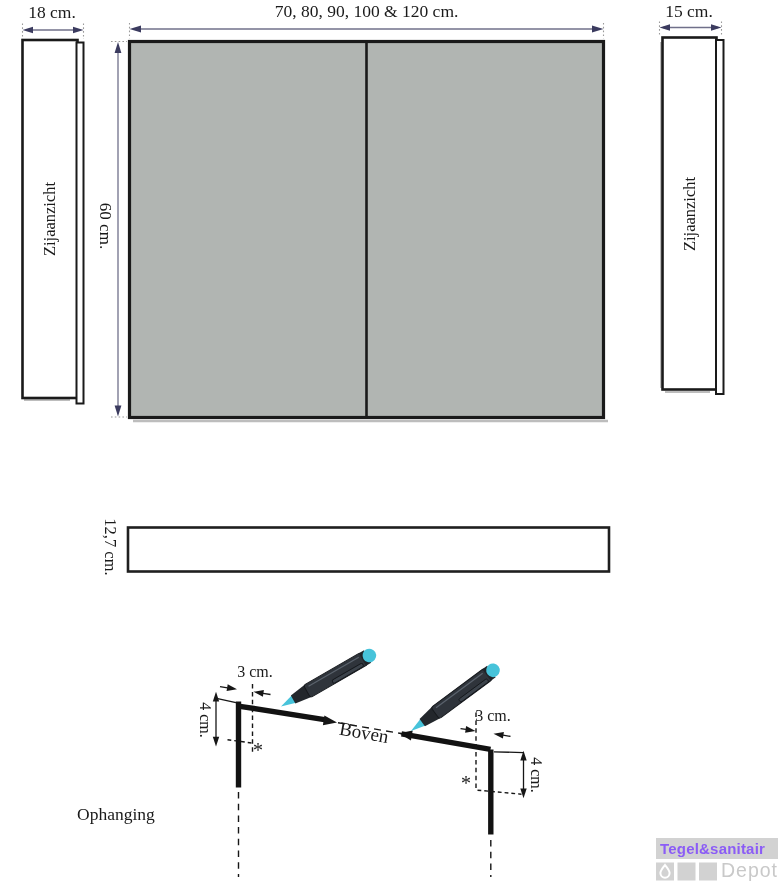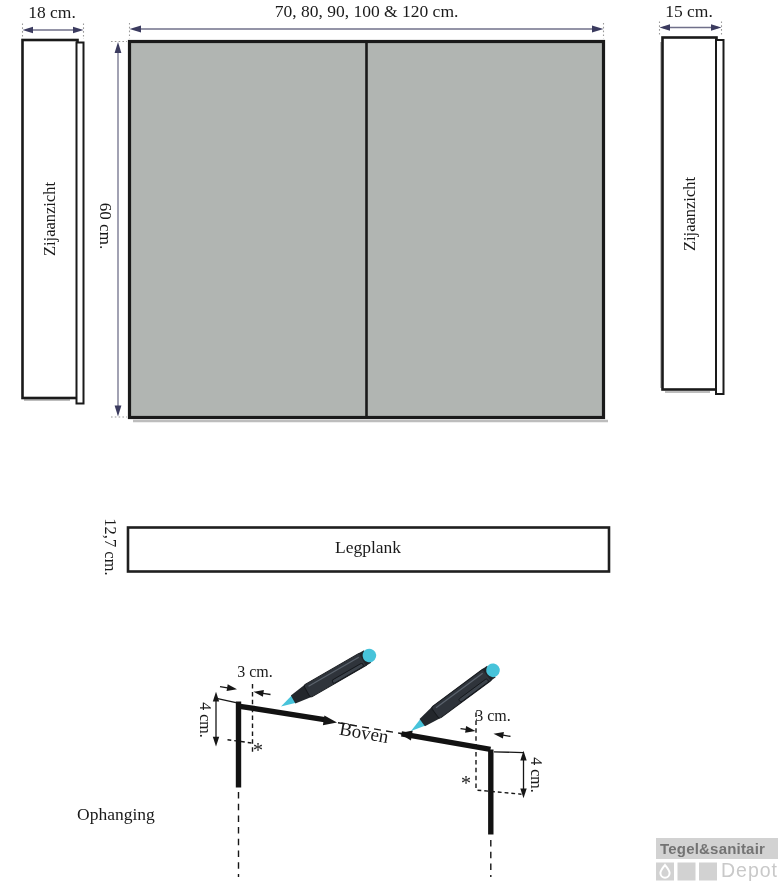--- a/index.html
+++ b/index.html
@@ -14,21 +14,21 @@
   .box2{fill:#ffffff;stroke:#1a1a1a;stroke-width:2;}
   .dimline{stroke:#70708a;stroke-width:1.3;fill:none;}
   .dimhead{fill:#3b3b5f;stroke:none;}
   .tick{stroke:#9a9a9a;stroke-width:1.1;stroke-dasharray:1.6 2.2;fill:none;}
   .thick{stroke:#121212;stroke-width:5.4;fill:none;stroke-linecap:butt;}
   .blk{stroke:#161616;stroke-width:1.3;fill:none;}
   .blkhead{fill:#161616;stroke:none;}
   .dash{stroke:#161616;stroke-width:1.4;fill:none;}
   .shadow{stroke:#bdbdbd;fill:none;}
   .logo-brand{position:absolute;font-family:"Liberation Sans",sans-serif;font-weight:bold;
-              font-size:15px;color:#737373;letter-spacing:0.2px;line-height:18px;}
+              font-size:15px;color:#8b5cf6;letter-spacing:0.2px;line-height:18px;}
   .logo-sub{position:absolute;font-family:"Liberation Sans",sans-serif;font-weight:400;
             font-size:19.5px;color:#c9c9c9;letter-spacing:1px;line-height:20px;text-align:right;}
 </style>
 </head>
 <body>
 
 <div class="canvas">
 
 <svg width="783" height="887" viewBox="0 0 783 887">
   <defs>
@@ -144,21 +144,20 @@
 <div class="txt ctr" style="left:657px;top:1px;width:64px;font-size:17.5px;">15 cm.</div>
 
 <div class="txt ctr rotccw" style="left:-10px;top:209px;width:120px;height:20px;font-size:16.5px;">Zijaanzicht</div>
 
 <div class="txt ctr rotccw" style="left:629.5px;top:203.5px;width:120px;height:20px;font-size:16.5px;">Zijaanzicht</div>
 
 <div class="txt ctr rotcw" style="left:45px;top:216px;width:120px;height:20px;font-size:17px;">60 cm.</div>
 
 <div class="txt ctr rotcw" style="left:50px;top:537px;width:120px;height:20px;font-size:16.5px;">12,7 cm.</div>
 
-<div class="txt ctr" style="left:127px;top:537px;width:482px;font-size:17.5px;">Legplank</div>
 
 <div class="txt" style="left:77px;top:804px;font-size:17.5px;text-align:right;">Ophanging</div>
 
 <div class="txt ctr" style="left:322px;top:723px;width:84px;font-size:19px;transform:rotate(10deg);">Boven</div>
 
 <div class="txt ctr" style="left:228px;top:662px;width:54px;font-size:16px;">3 cm.</div>
 
 <div class="txt ctr" style="left:466px;top:706px;width:54px;font-size:16px;">3 cm.</div>
 
 <div class="txt ctr rotcw" style="left:145px;top:709.5px;width:120px;height:20px;font-size:16px;">4 cm.</div>

